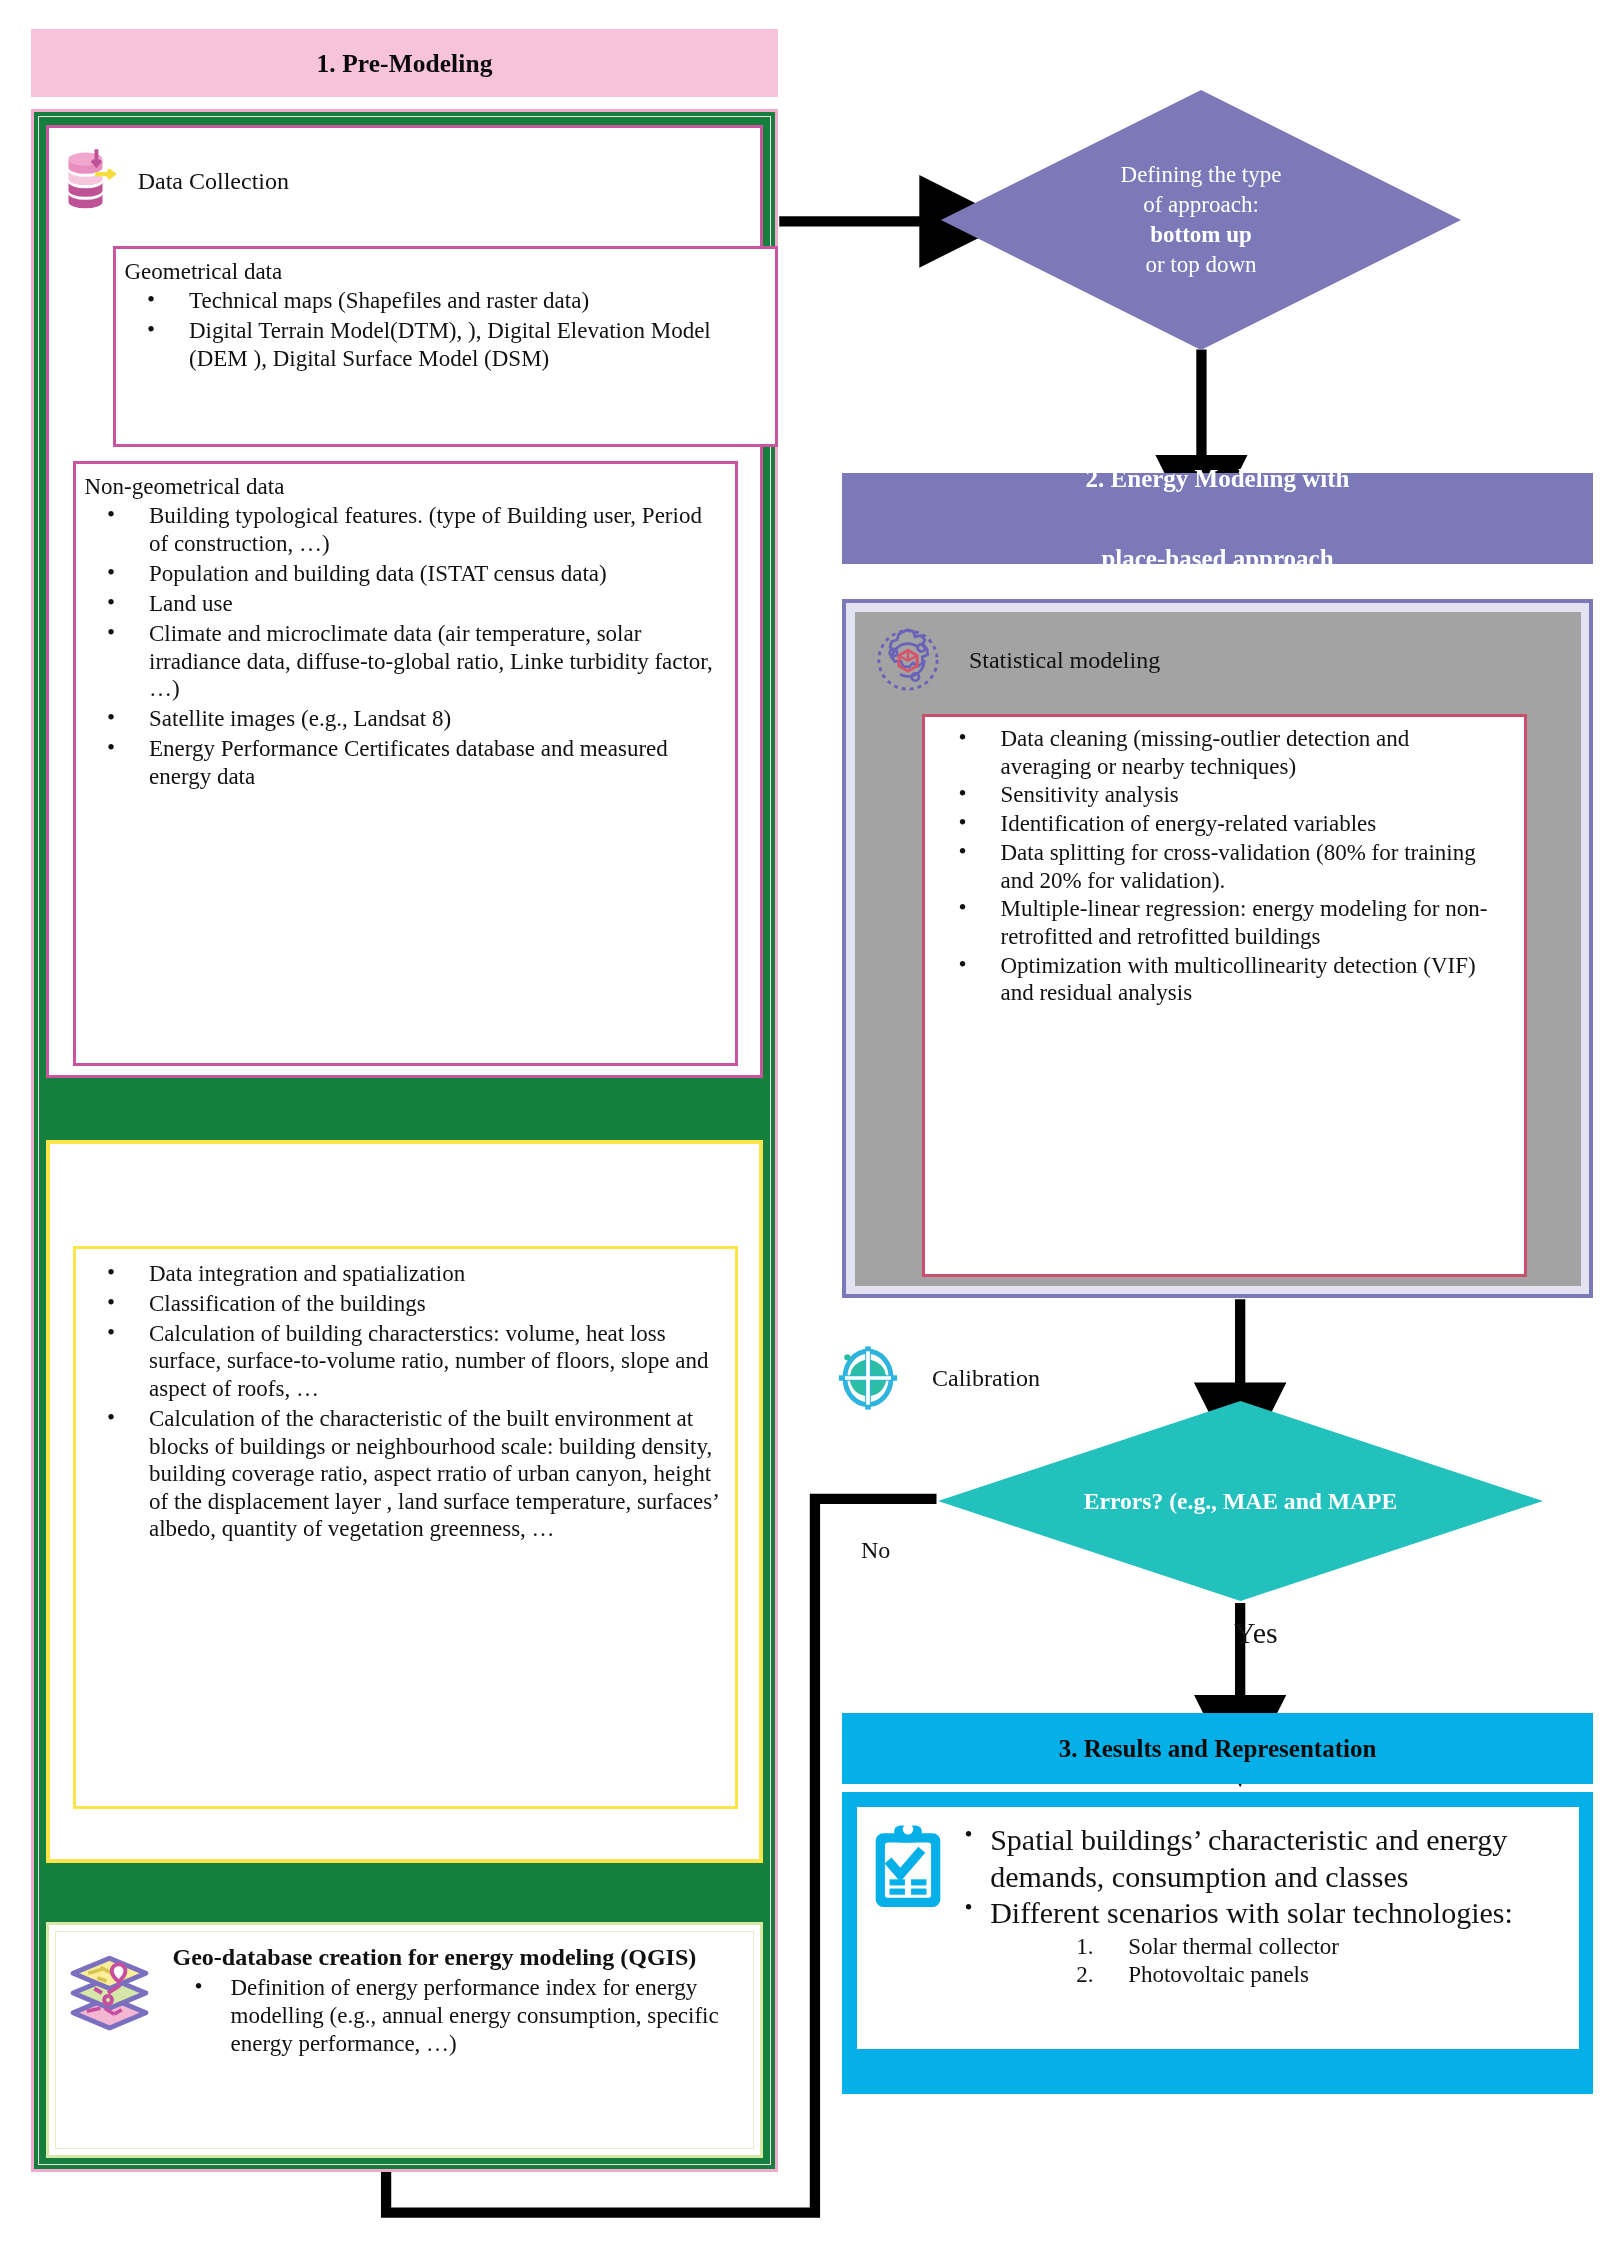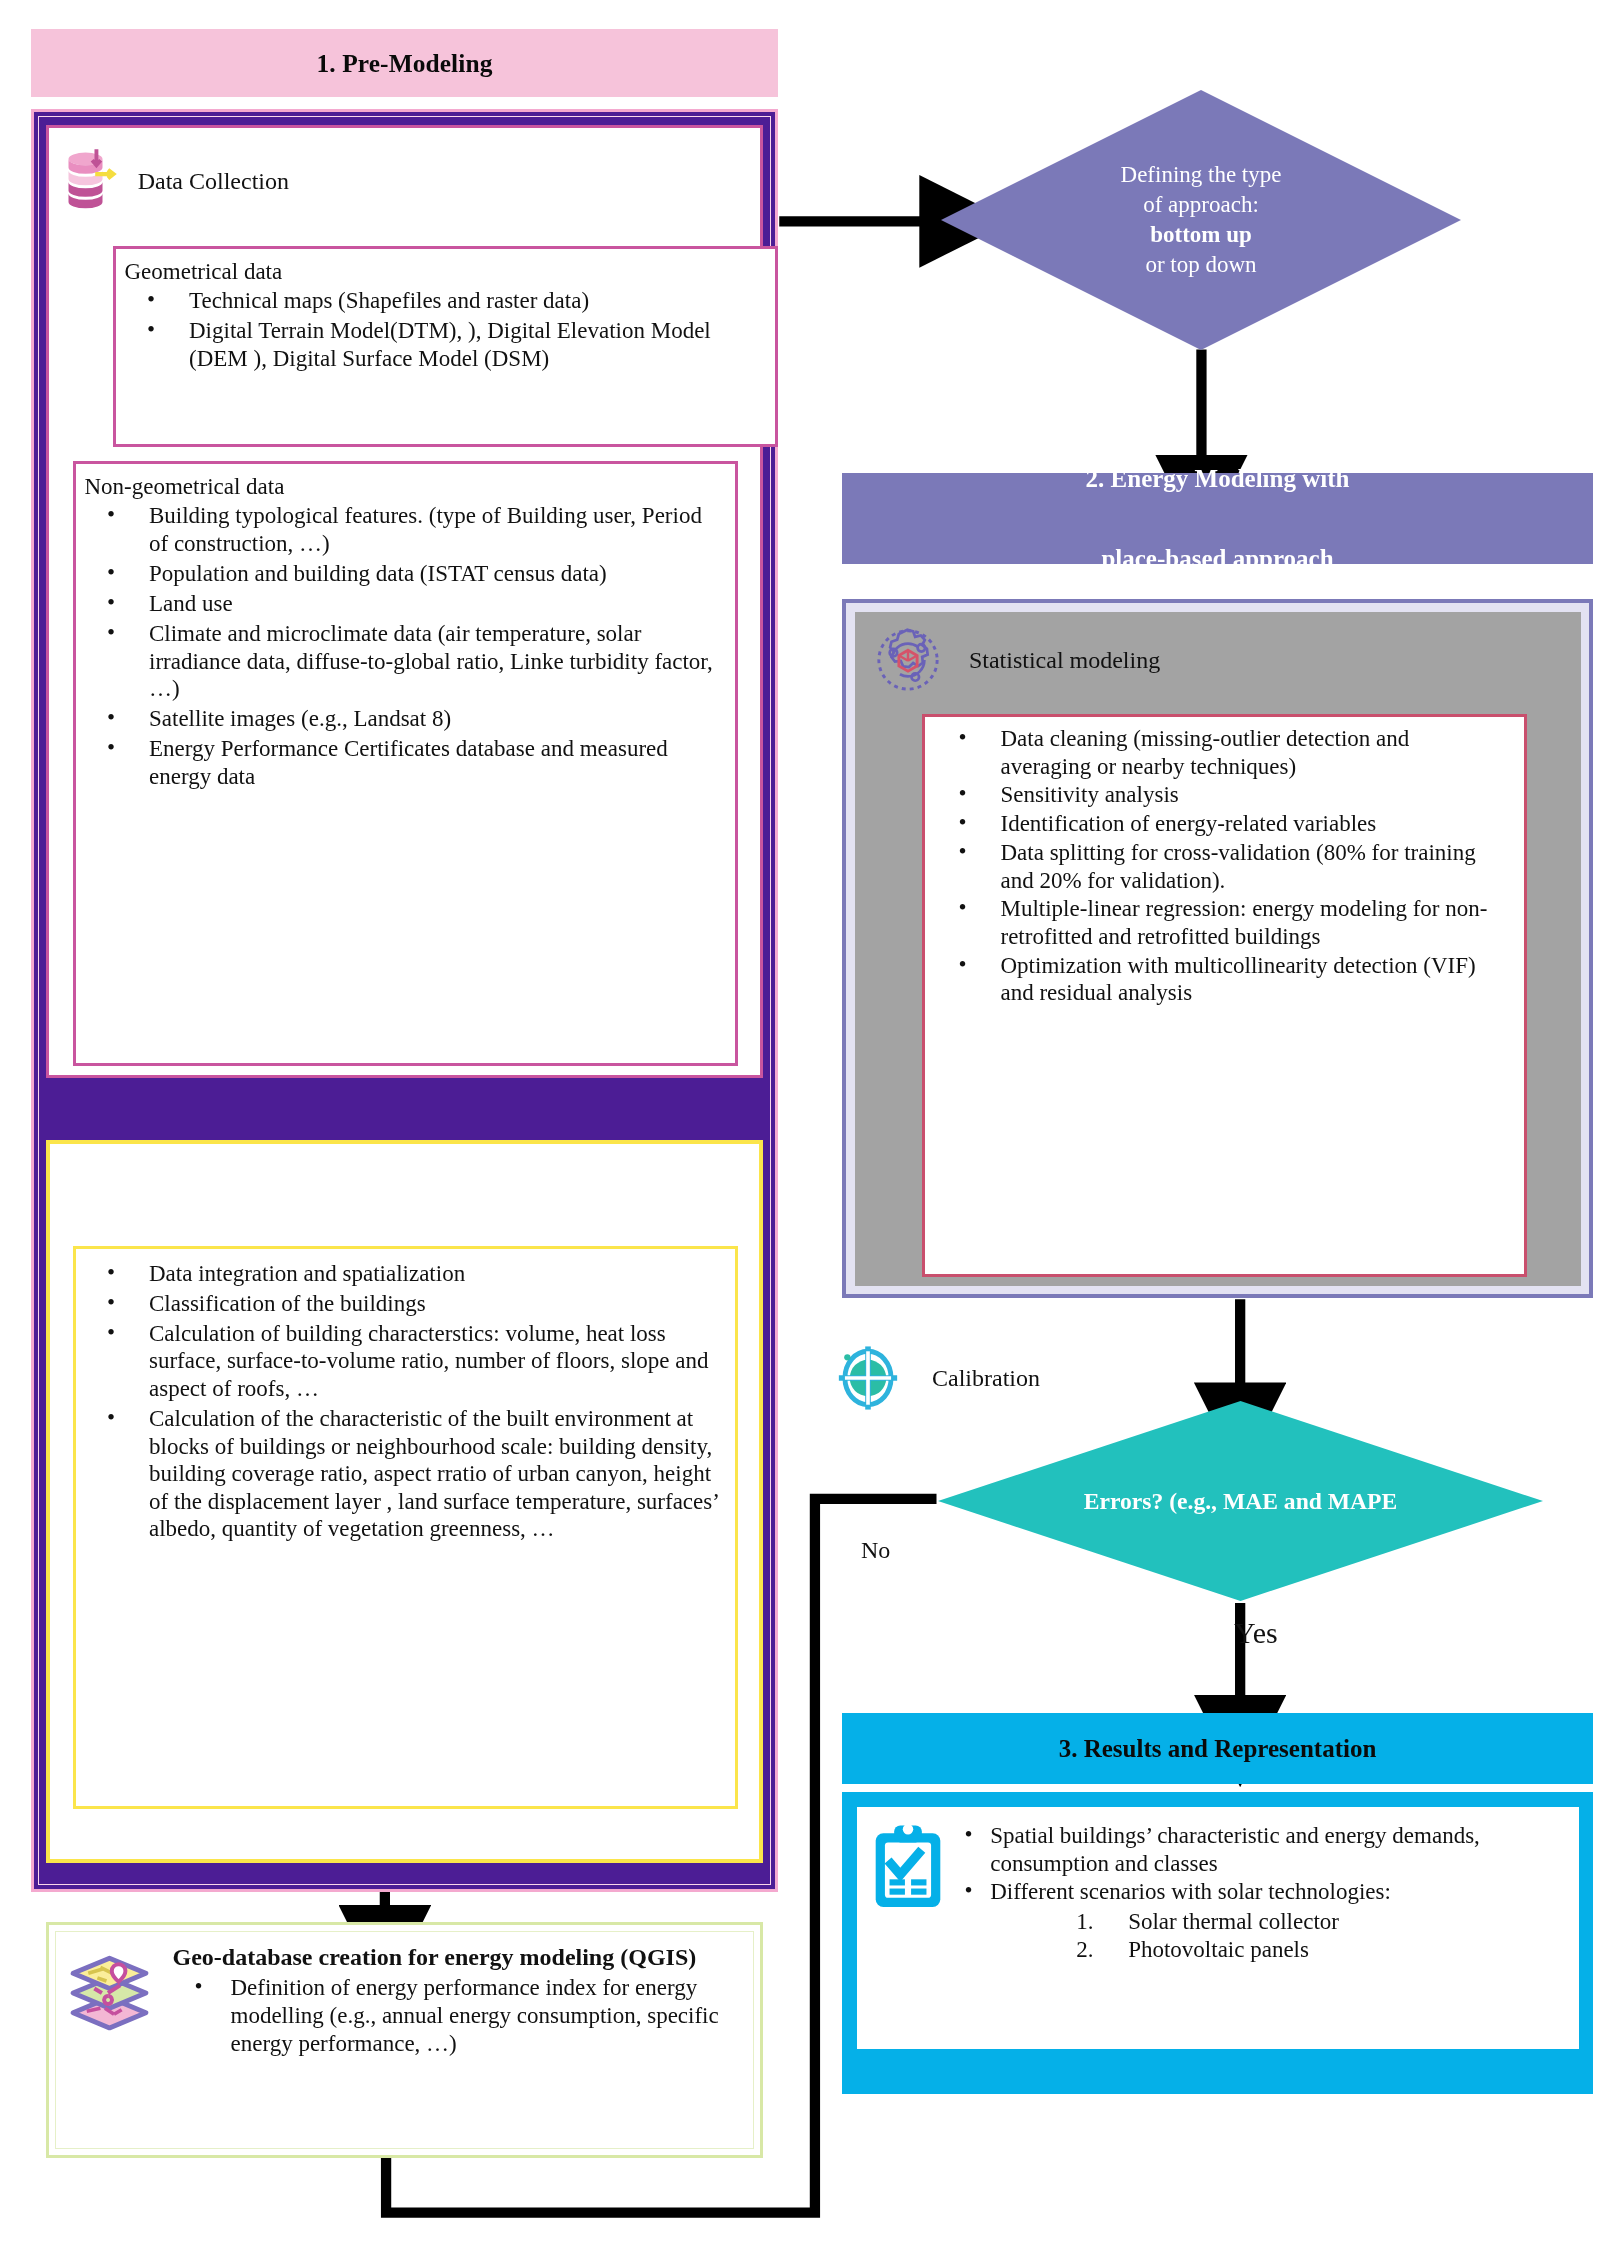--- a/index.html
+++ b/index.html
@@ -13,22 +13,22 @@
   #stage { position:absolute; left:0; top:0; width:1622px; height:2261px;padding-left:31px; }
 
   
   .premodel-header{
     position:absolute; left:31px; top:29px; width:747px; height:68px;
     background:#f6c3da; border:1.2px solid #f6c3da;
     display:flex; align-items:center; justify-content:center;
     font-weight:bold; font-size:25.4px; color:#0a0a0a; letter-spacing:0.1px;
   }
   .premodel-body{
-    position:absolute; left:31px; top:109px; width:747px; height:1783px;
-    background:#4c1d95; border:3px solid #f4a9cf;
+    position:absolute; left:31px; top:109px; width:747px; height:2063px;
+    background:#15803d; border:3px solid #f4a9cf;
   }
   .premodel-inner-pad{ position:absolute; inset:3.6px; border:1.8px solid #fbd7ea; }
 
   
   .dc-box{
     position:absolute; left:12px; top:13.3px; width:717px; height:953px;
     background:#ffffff; border:3.6px solid #c9559f;
   }
   .dc-title-row{ position:absolute; left:17px; top:19.4px; display:flex; align-items:center; gap:15.7px; }
   .dc-title-row .label{ font-size:24px; color:#121212; }
@@ -136,21 +136,21 @@
     display:flex; align-items:center; justify-content:center;
     color:#0a0a0a; font-weight:bold; font-size:25px;
   }
   .res-body{
     position:absolute; left:842px; top:1792px; width:751px; height:302px;
     background:#05b0e8;
   }
   .res-inner{ position:absolute; left:14.5px; top:14.5px; width:722px; height:242px; background:#fff; }
   .res-flex{ position:absolute; left:11px; top:15.7px; right:6px; display:flex; gap:9.7px; }
   ul.bl4{ margin:0; padding:0; list-style:none; }
-  ul.bl4 > li{ position:relative; font-size:23px; line-height:1.22; color:#111; padding-left:33px; }
+  ul.bl4 > li{ position:relative; font-size:30px; line-height:1.22; color:#111; padding-left:33px; }
   ul.bl4 > li::before{ content:"\2022"; position:absolute; left:7.3px; top:-1.2px; font-size:23px; }
   ol.nl{ margin:1.2px 0 0 0; padding:0 0 0 119px; list-style:none; counter-reset:n; }
   ol.nl > li{ position:relative; font-size:23px; line-height:1.22; color:#111; counter-increment:n; padding-left:52px; }
   ol.nl > li::before{ content:counter(n) "."; position:absolute; left:0; top:0; font-size:23px; }
 
   
   svg.conn{ position:absolute; left:0; top:0; width:1622px; height:2261px; pointer-events:none; }
 
   
   .ico{ display:block; flex:none; }

